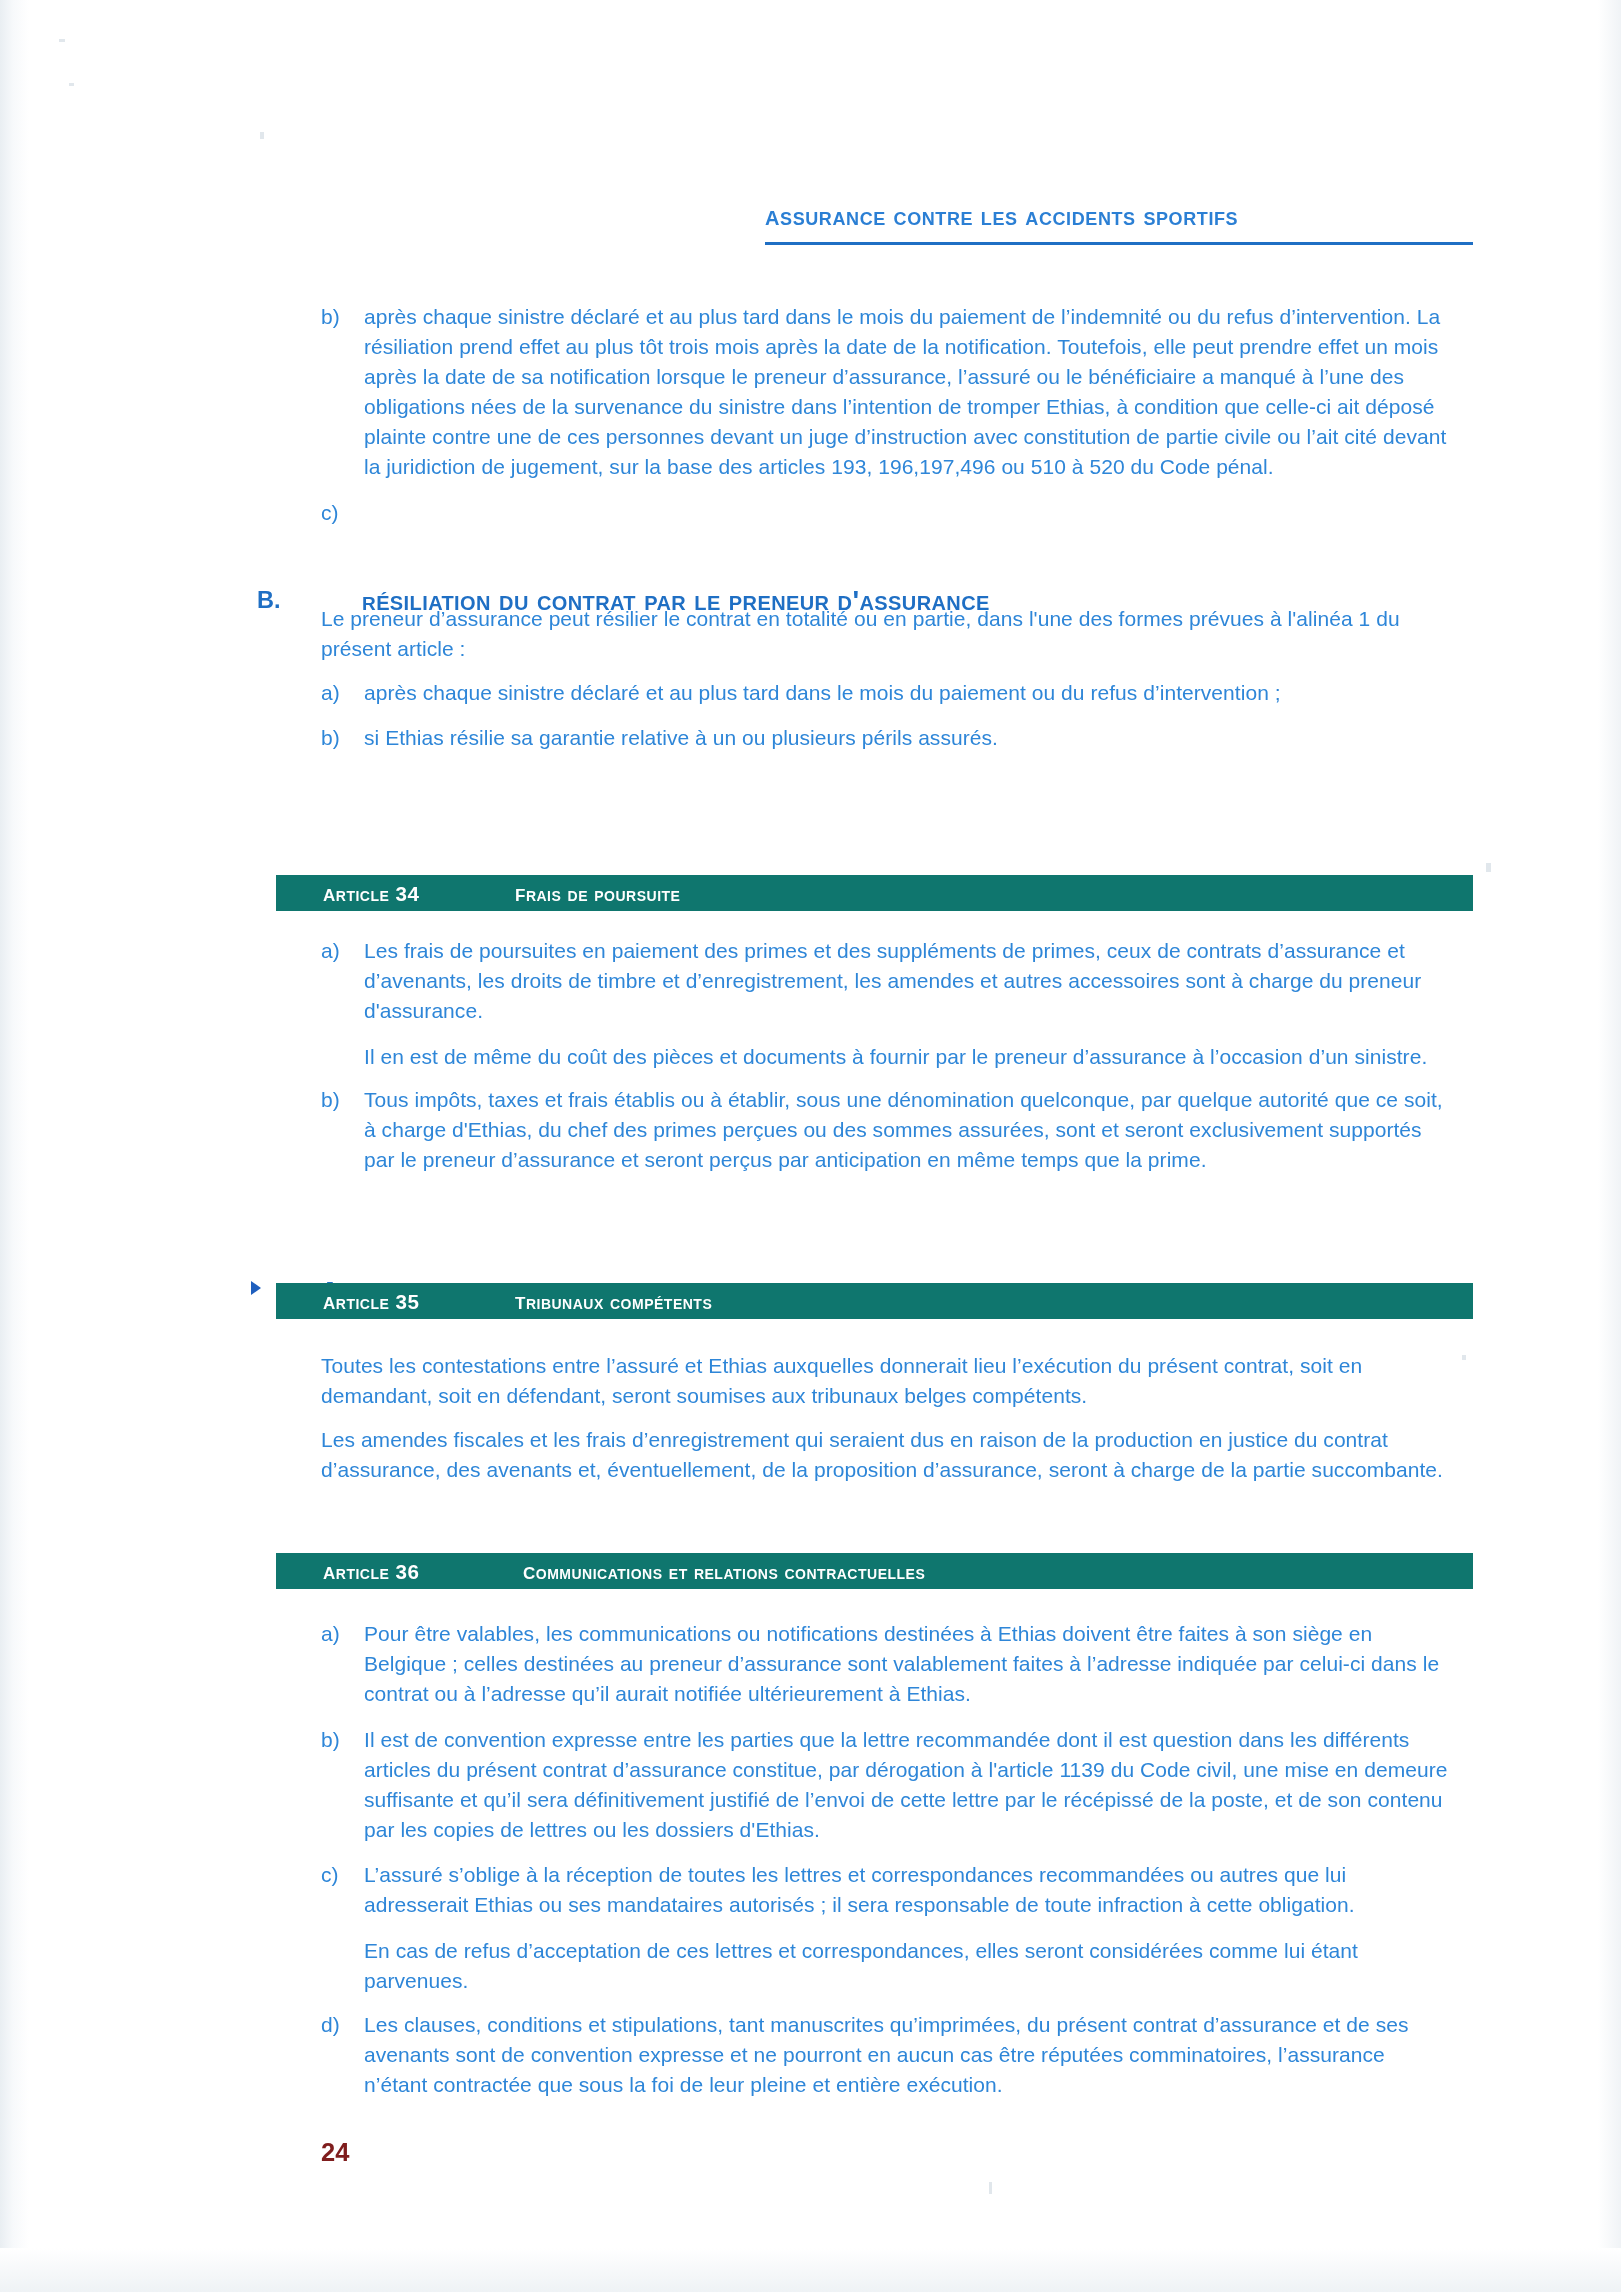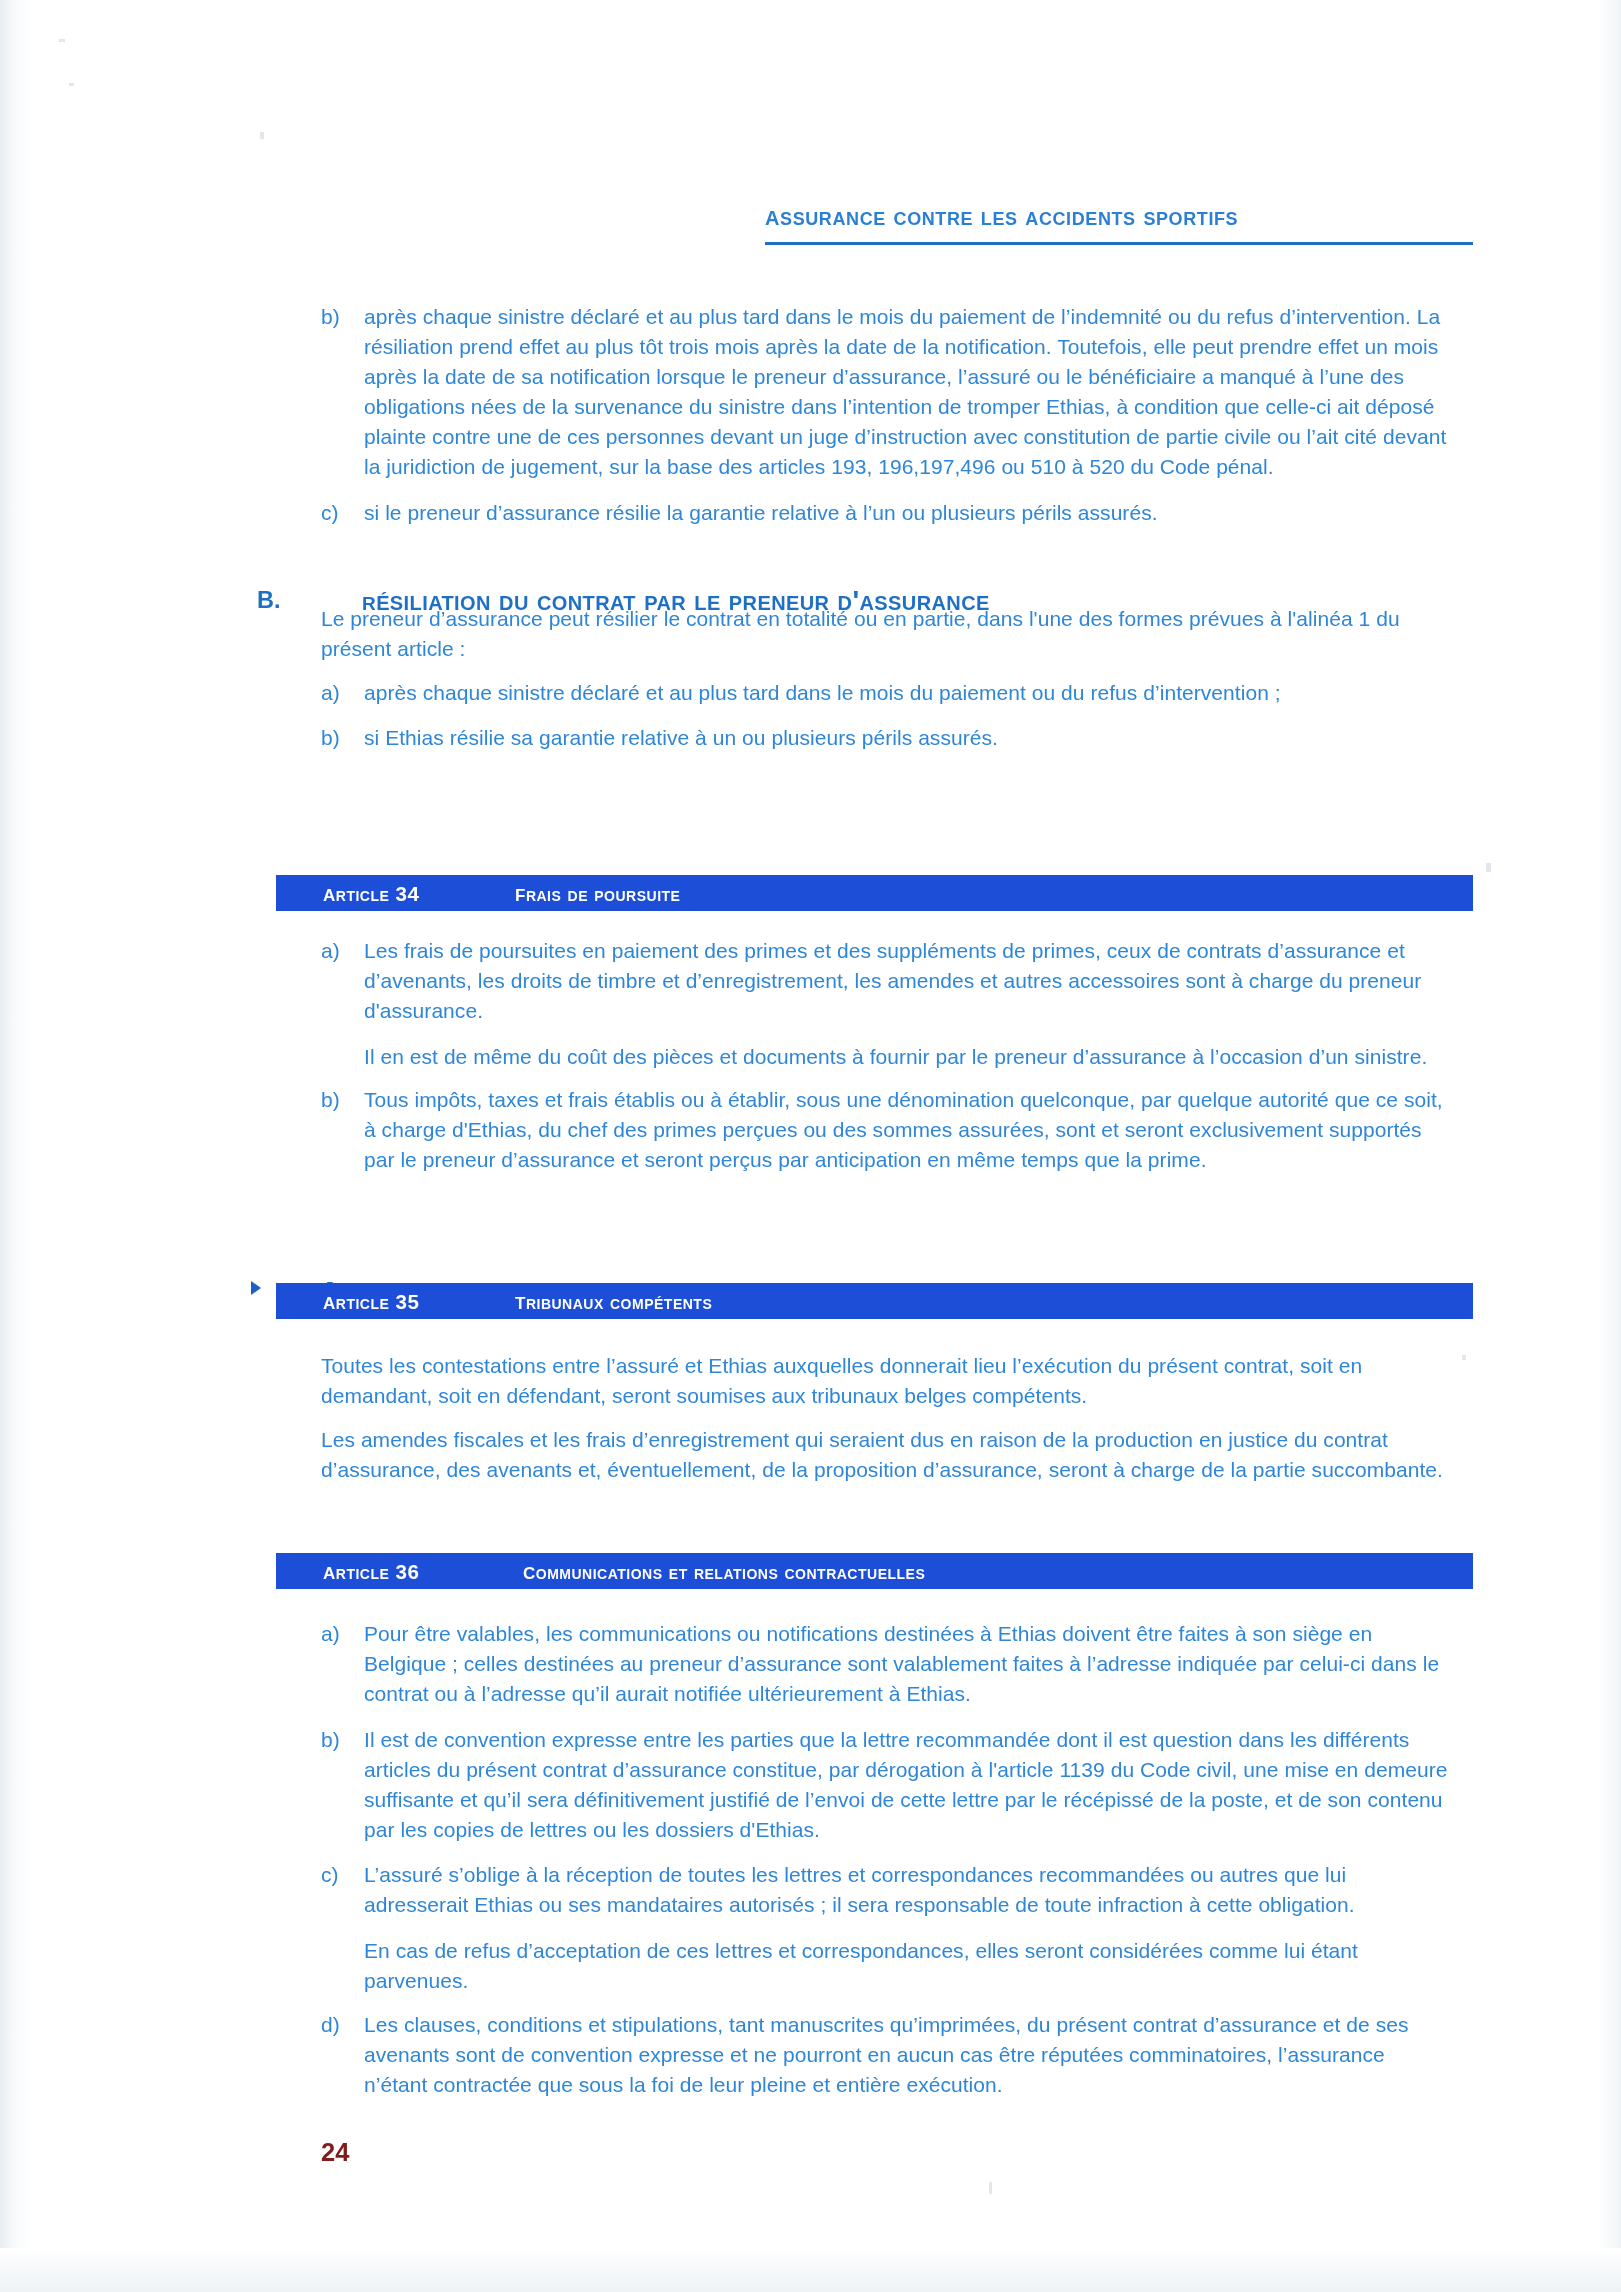--- a/index.html
+++ b/index.html
@@ -153,21 +153,21 @@
     white-space: nowrap;
   }
   .sec-head .sec-head-label::first-letter { font-size: 29px; }
 
   
   .article-bar {
     position: absolute;
     left: 276px;
     width: 1197px;
     height: 36px;
-    background: #1d4ed8;
+    background: #0f766e;
     display: flex;
     align-items: center;
   }
   .article-bar .art-num {
     margin-left: 47px;
     width: 192px;
     color: #ffffff;
     font-size: 20.6px;
     font-weight: 700;
     font-variant: small-caps;
@@ -239,21 +239,20 @@
 
       <div class="lettered body-text">
         <span class="marker">b)</span>
         <span>après chaque sinistre déclaré et au plus tard dans le mois du paiement de l’indemnité ou du refus d’intervention. La résiliation prend effet au plus tôt trois mois après la date de la notification. Toutefois, elle peut prendre effet un mois après la date de sa notification lorsque le preneur d’assurance, l’assuré ou le bénéficiaire a manqué à l’une des obligations nées de la survenance du sinistre dans l’intention de tromper Ethias, à condition que celle-ci ait déposé plainte contre une de ces personnes devant un juge d’instruction avec constitution de partie civile ou l’ait cité devant la juridiction de jugement, sur la base des articles 193, 196,197,496 ou 510 à 520 du Code pénal.</span>
       </div>
 
       <div class="gap-sm"></div>
 
       <div class="lettered body-text">
         <span class="marker">c)</span>
-        <span>si le preneur d’assurance résilie la garantie relative à l’un ou plusieurs périls assurés.</span>
       </div>
     </div>
 
     <div class="sec-b">
       <span class="sec-b-letter">B.</span>
       <div class="sec-b-title">Résiliation du contrat par le preneur d'assurance</div>
     </div>
 
     <div class="block" style="top:604px;">
       <div class="body-text para">Le preneur d’assurance peut résilier le contrat en totalité ou en partie, dans l'une des formes prévues à l'alinéa 1 du présent article :</div>

